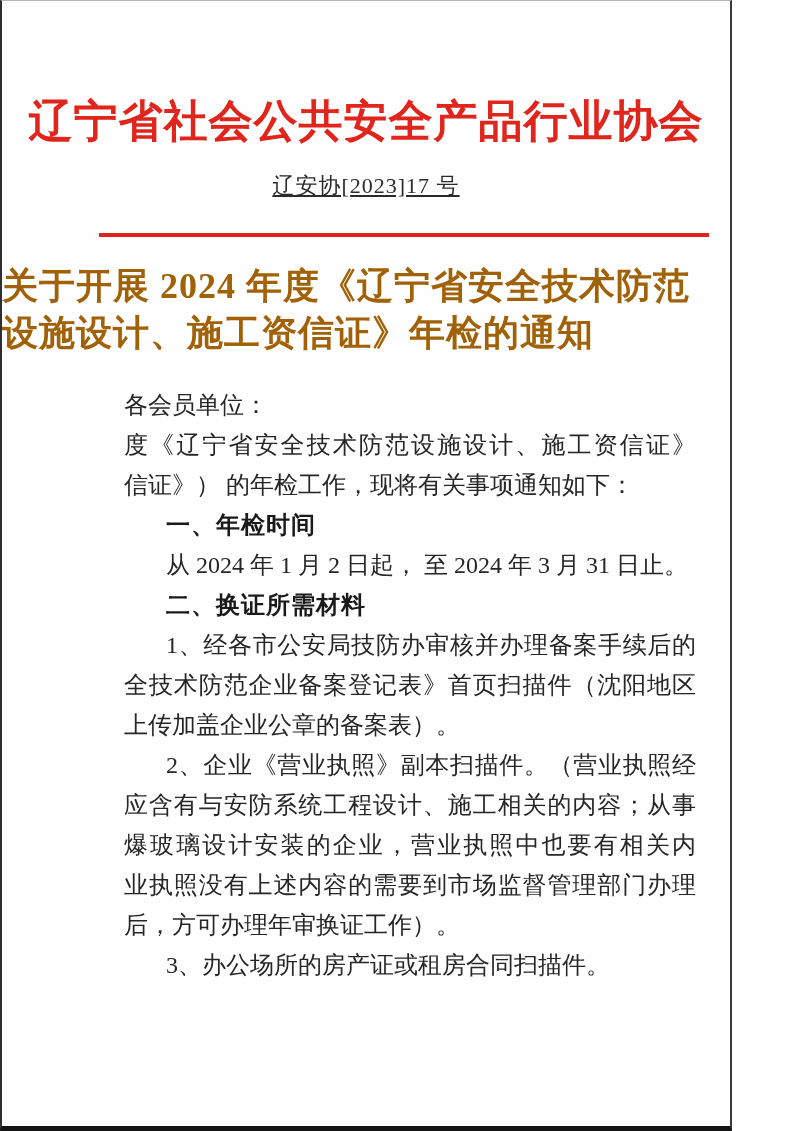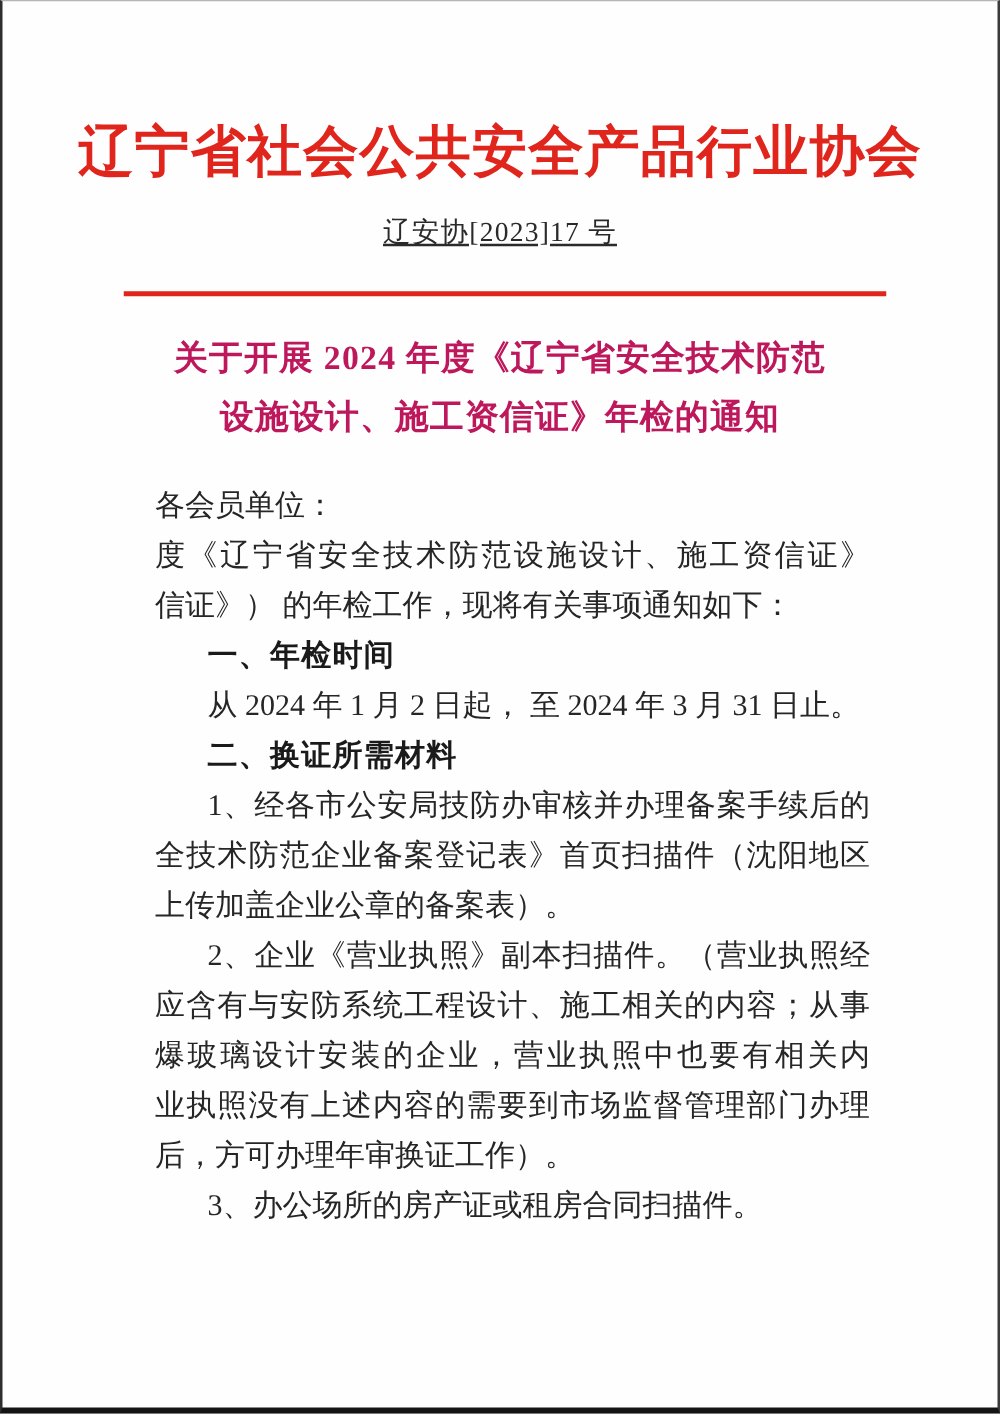--- a/index.html
+++ b/index.html
@@ -1,18 +1,18 @@
 <!DOCTYPE html>
 <html><head>
 <meta charset="utf-8">
 <style>
   html, body { margin: 0; padding: 0; background: #ffffff; }
   .page {
     position: relative;
-    width: 800px;
+    width: 732px;
     height: 1131px;
     background: #fefefe;
     box-sizing: border-box;
     border-top: 1px solid #b5b5b5;
     border-left: 2px solid #2e2e2e;
     border-right: 2px solid #3a3a3a;
     border-bottom: 5px solid #141414;
     overflow: hidden;
     font-family: "Liberation Serif", serif;
   }
@@ -39,26 +39,25 @@
   }
   .red-rule {
     position: absolute;
     top: 232px; left: 97px;
     width: 610px; height: 4px;
     background: #e0251c;
   }
   .doc-title {
     position: absolute;
     top: 262px; left: 0; width: 100%;
-    text-align: center;
-    font-size: 27px;
+    font-size: 36px;
     line-height: 47px;
     font-weight: bold;
     letter-spacing: 1px;
-    color: #be185d;
+    color: #a16207;
   }
   .body-block {
     position: absolute;
     top: 384px; left: 122px;
     width: 572px;
     font-size: 24px;
     color: #262626;
   }
   .ln {
     height: 40px;

